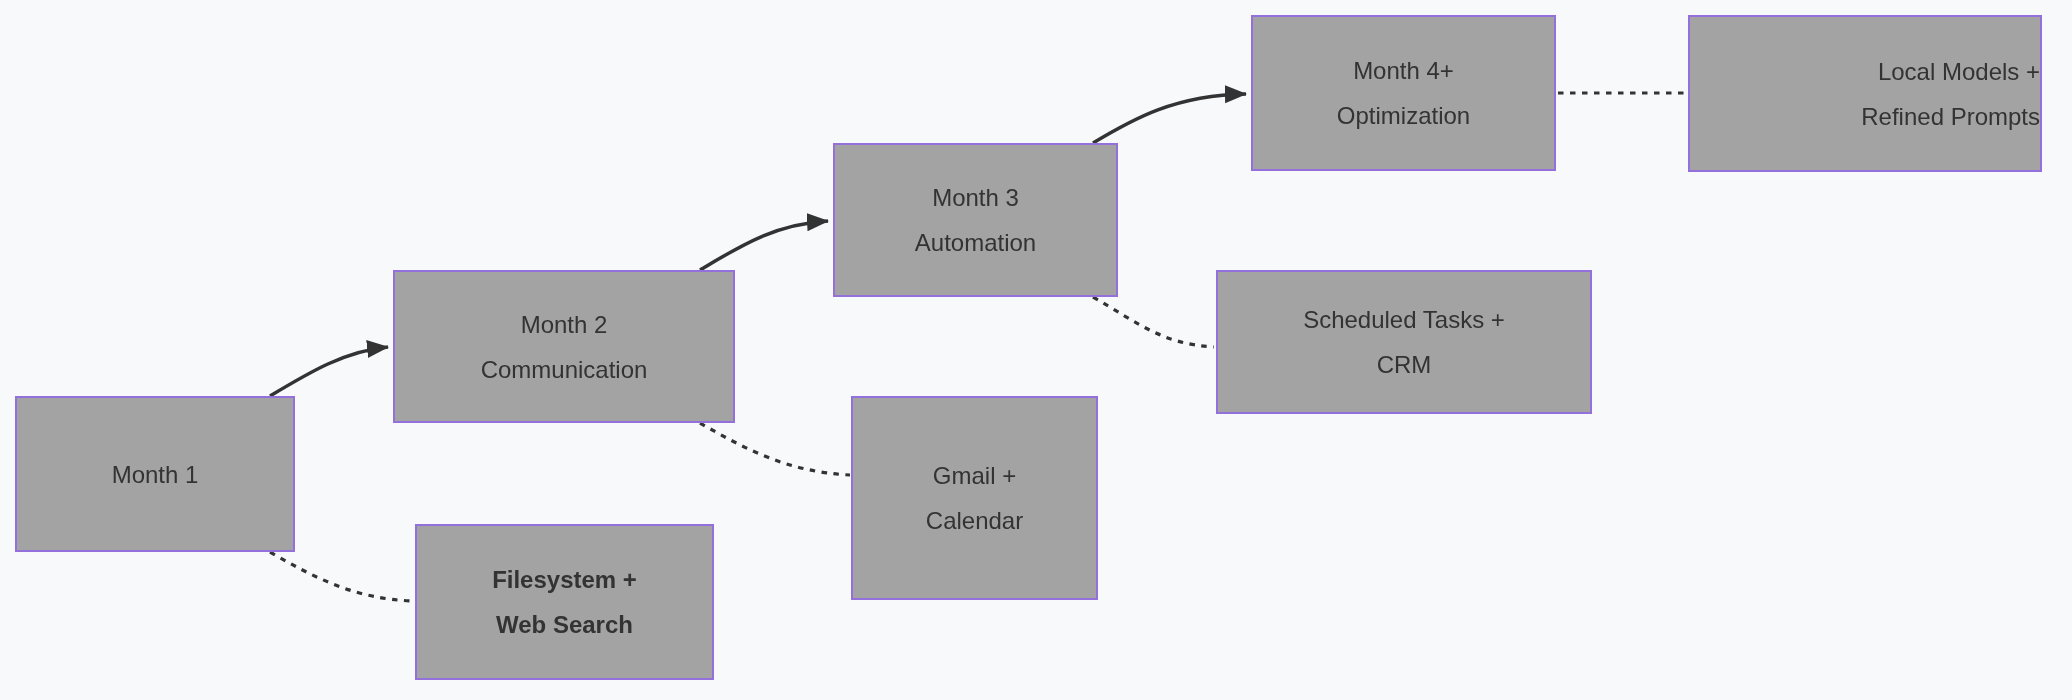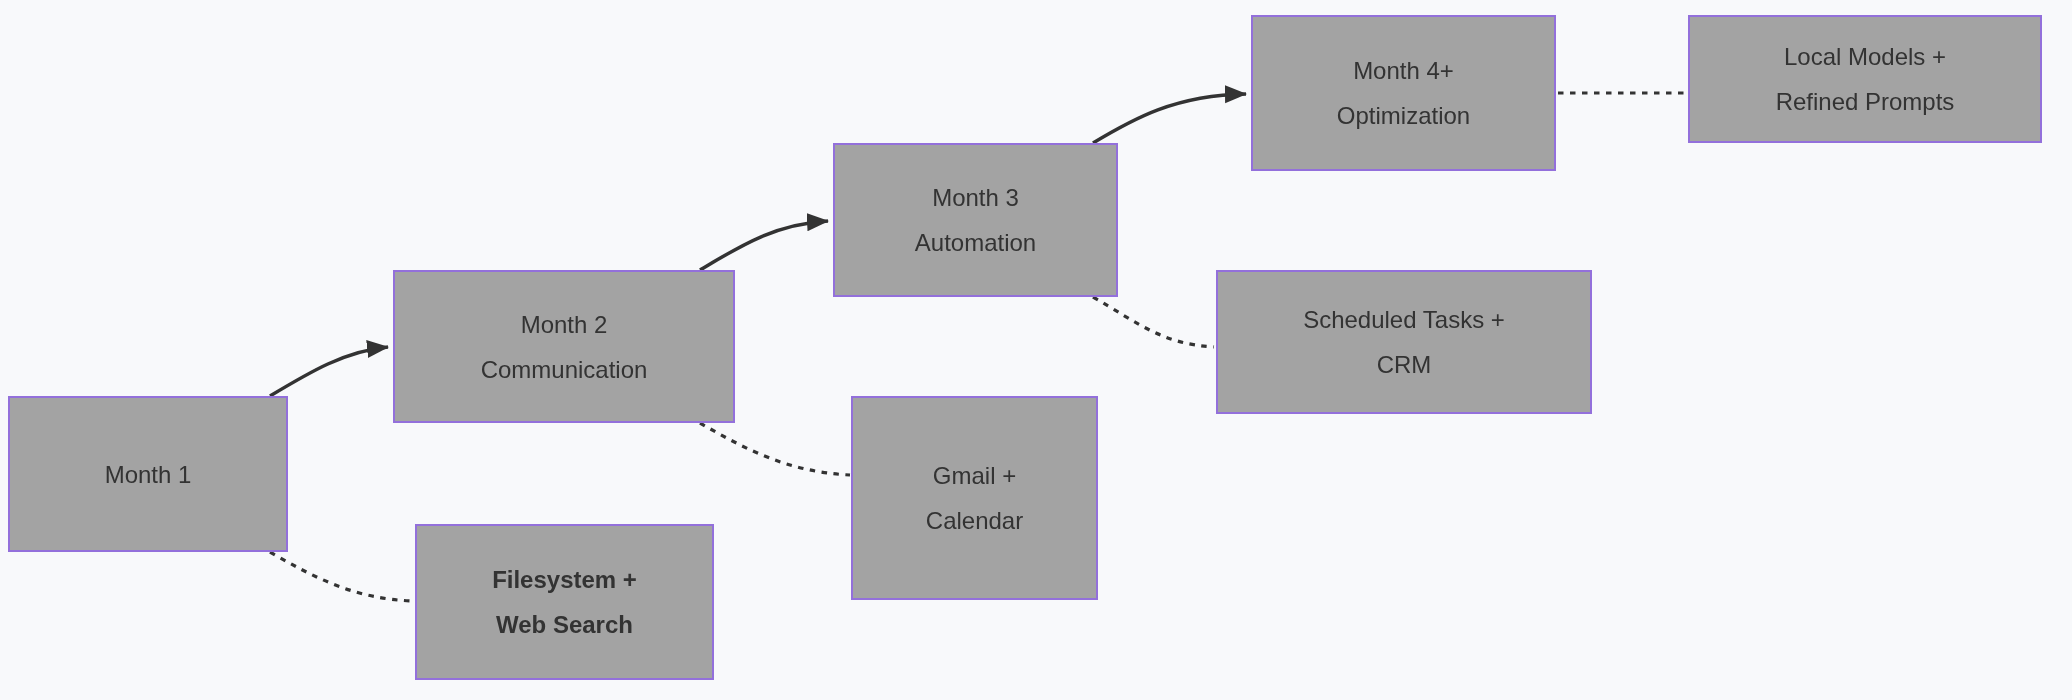--- a/index.html
+++ b/index.html
@@ -33,25 +33,25 @@
     flex-direction: column;
     align-items: center;
     justify-content: center;
     text-align: center;
     font-size: 24px;
     line-height: 45px;
     font-weight: 400;
   }
   .node span { display: block; white-space: nowrap; }
 
-  .n-month1    { left: 8px;   top: 396px; width: 280px; height: 156px; }
+  .n-month1    { left: 15px;   top: 396px; width: 280px; height: 156px; }
   .n-month2    { left: 393px;  top: 270px; width: 342px; height: 153px; }
   .n-month3    { left: 833px;  top: 143px; width: 285px; height: 154px; }
   .n-month4    { left: 1251px; top: 15px;  width: 305px; height: 156px; }
-  .n-local     { left: 1688px; top: 15px;  width: 354px; height: 128px; }
+  .n-local     { left: 1688px; top: 15px;  width: 354px; height: 157px; align-items: flex-end; }
   .n-filesys   { left: 415px;  top: 524px; width: 299px; height: 156px; font-weight: bold; }
   .n-gmail     { left: 851px;  top: 396px; width: 247px; height: 204px; align-items: center; }
   .n-scheduled { left: 1216px; top: 270px; width: 376px; height: 144px; }
 
   .edge-solid {
     fill: none;
     stroke: #333333;
     stroke-width: 3.5;
   }
   .edge-dotted {

